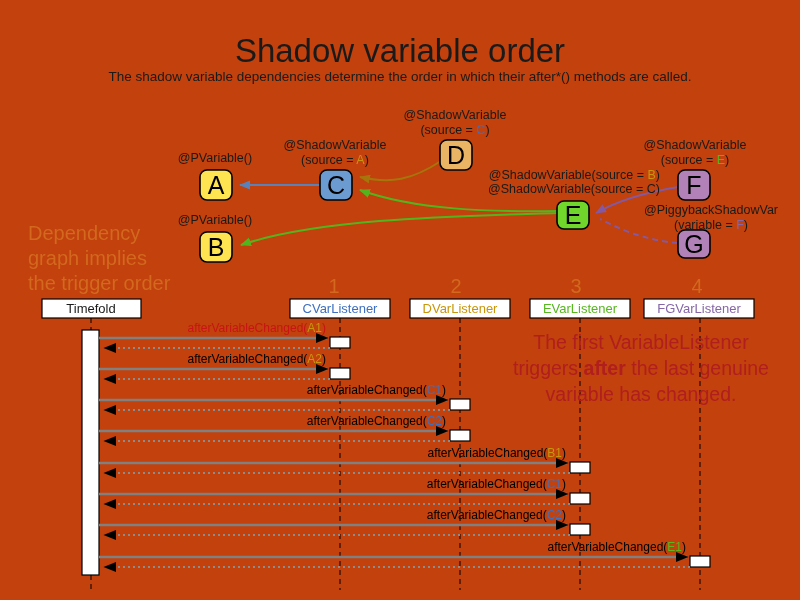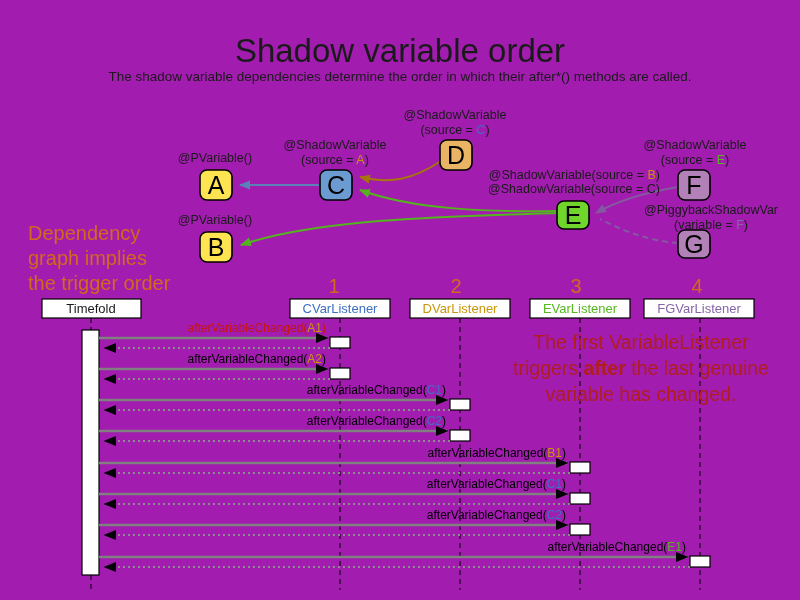--- a/index.html
+++ b/index.html
@@ -1,20 +1,20 @@
 <!DOCTYPE html>
 <html><head>
 <meta charset="utf-8">
 <style>
   html, body { margin: 0; padding: 0; background: #ffffff; }
   .canvas {
     position: relative;
     width: 800px;
     height: 600px;
-    background: #a21caf;
+    background: #c2410c;
     overflow: hidden;
   }
   svg { display: block; }
   text, tspan {
     font-family: "Liberation Sans", "DejaVu Sans", sans-serif;
   }
   .title-text { font-size: 33px; fill: #1a1a1a; }
   .subtitle-text { font-size: 13.5px; fill: #1a1a1a; }
   .ann { font-size: 12.5px; fill: #1a1a1a; }
   .node-letter { font-size: 25px; fill: #000000; }

